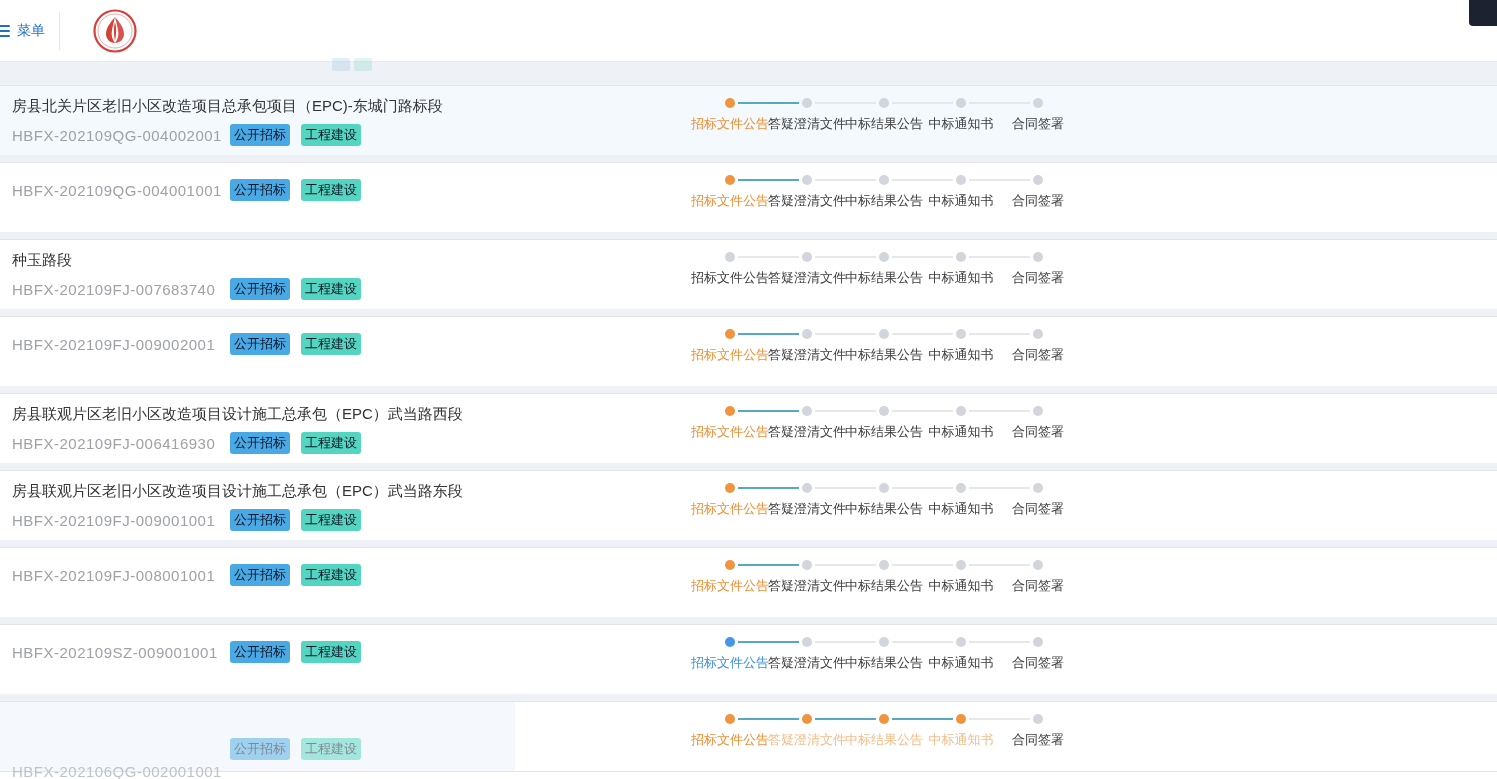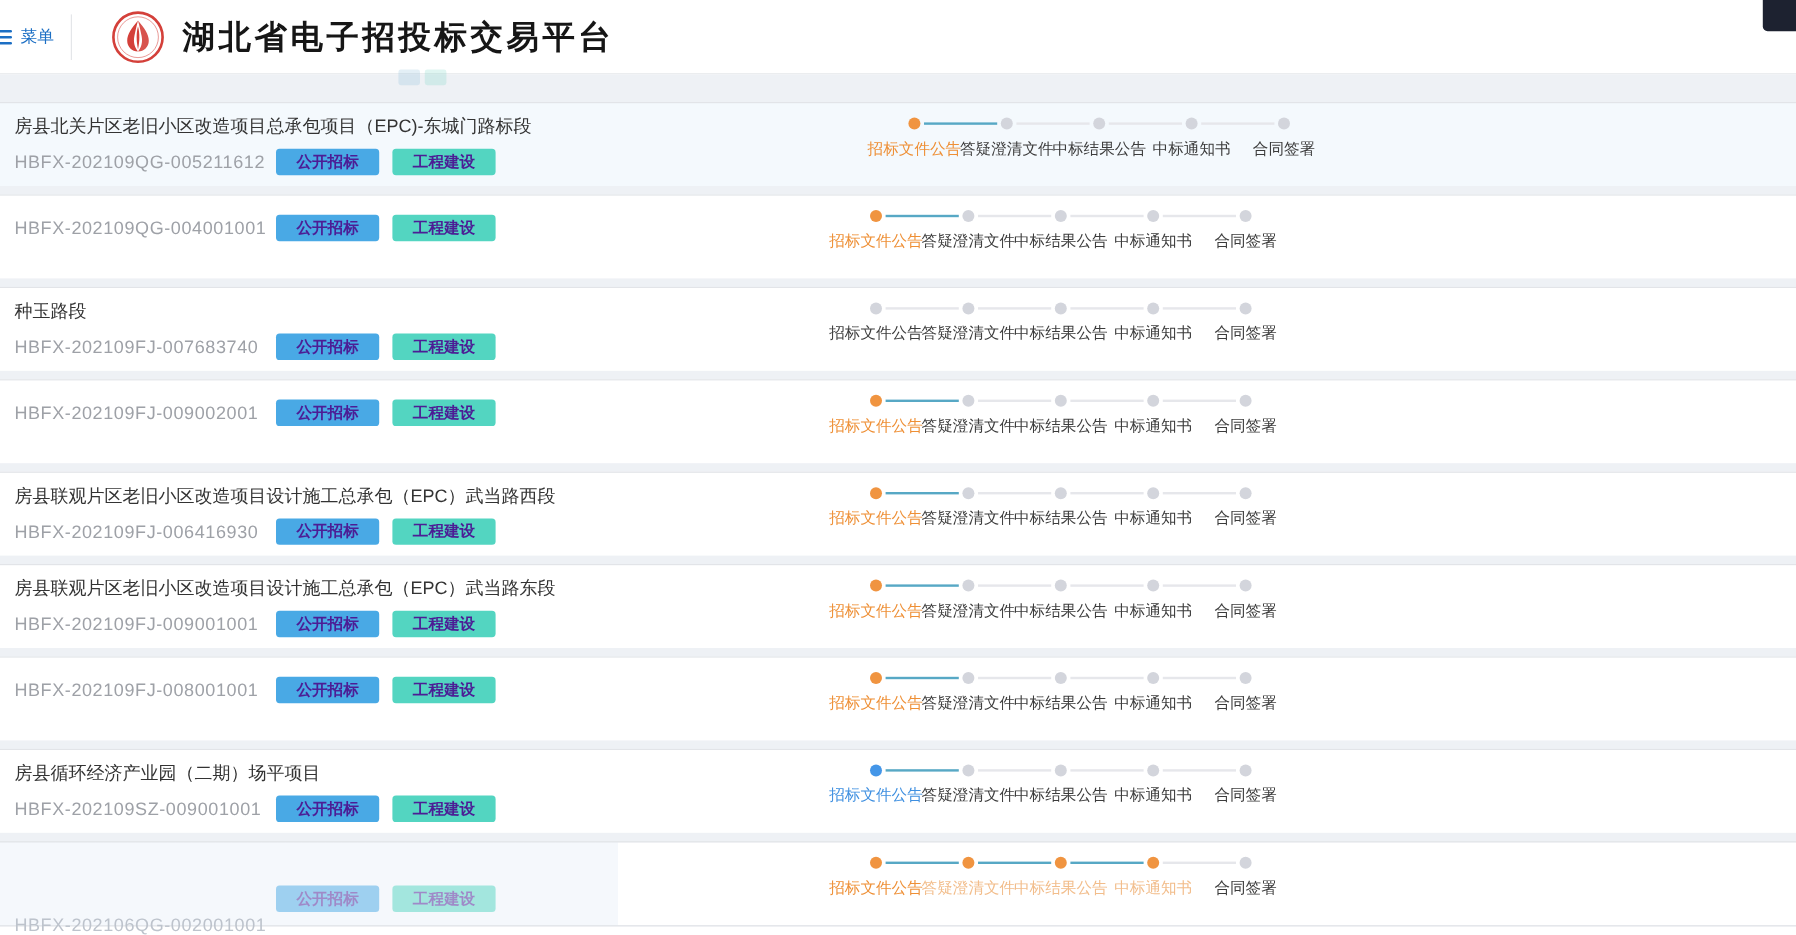--- a/index.html
+++ b/index.html
@@ -26,30 +26,30 @@
   .top-strip { position:relative; height:23px; background:#eef1f5; }
   .ghost { position:absolute; top:-4px; width:18px; height:13px; opacity:.22;
     border-radius:2px; }
   .ghost-1 { left:332px; background:#7fb8d8; }
   .ghost-2 { left:354px; background:#6fd0bd; }
 
   
   .content { background:#eef1f5; }
   .row { position:relative; height:70px; background:#fff; margin-bottom:7px;
     border-top:1px solid #e2e4e8; display:flex; }
-  .row-tint-full { background:#f4f9fd;gap:32px; }
+  .row-tint-full { background:#f4f9fd; }
   .row-tint-left { background:linear-gradient(90deg,#f5f8fc 0,#f5f8fc 515px,#ffffff 515px);
     height:71px; border-bottom:1px solid #e2e4e8; margin-bottom:0; }
   .row-left { width:700px; padding:9px 0 0 12px; }
   .row-title { font-size:15px; color:#333; line-height:22px; cursor:pointer; }
   .row-line2 { display:flex; align-items:center; margin-top:7px; }
   .row-id { font-size:15px; color:#9ea1a7; width:218px; letter-spacing:.5px; }
   .faded-row .row-id { color:#bdc3cc;margin-top:45px; }
-  .tag { display:inline-block; font-size:13px; color:#4c1d95; padding:3px 17px;
-    border-radius:3px; margin-right:11px; line-height:16px;font-weight:bold; }
+  .tag { display:inline-block; font-size:13px; color:#0f172a; padding:3px 4px;
+    border-radius:3px; margin-right:11px; line-height:16px; }
   .tag-blue { background:#49a9e5; }
   .tag-teal { background:#53d5c1; }
   .faded-row .tag { opacity:.5; }
 
   
   .stepper { position:relative; width:400px; height:70px; flex:none; }
   .dot { position:absolute; top:12px; width:10px; height:10px; border-radius:50%; }
   .dot-orange { background:#f09440; }
   .dot-blue   { background:#4496e8; }
   .dot-gray   { background:#d3d5dc; }
@@ -76,35 +76,34 @@
     <span class="menu-label">菜单</span>
   </div>
   <div class="header-divider"></div>
   <svg class="logo" viewBox="0 0 46 46">
     <circle cx="23" cy="23" r="20.5" fill="none" stroke="#d4403a" stroke-width="2.2"></circle>
     <circle cx="23" cy="23" r="17" fill="none" stroke="#d4403a" stroke-width="0.8" opacity="0.55"></circle>
     <path d="M23 9 C18 15 14 20 14 26 C14 31 18 35 23 35 C20 31 19 27 20 22 C21 17 22 13 23 9 Z" fill="#d4403a"></path>
     <path d="M23 9 C28 15 32 20 32 26 C32 31 28 35 23 35 C26 31 27 27 26 22 C25 17 24 13 23 9 Z" fill="#d4403a" opacity="0.9"></path>
     <path d="M23 14 C21.5 19 21.5 26 23 33 C24.5 26 24.5 19 23 14 Z" fill="#d4403a"></path>
   </svg>
-  <div class="brand-title">湖北省电子招投标交易平台</div>
   <div class="corner-block"></div>
 </div>
 
 <div class="top-strip">
   <span class="ghost ghost-1"></span>
   <span class="ghost ghost-2"></span>
 </div>
 
 <div class="content">
     <div class="row row-tint-full">
     <div class="row-left">
       <div class="row-title">房县北关片区老旧小区改造项目总承包项目（EPC)-东城门路标段</div>
       <div class="row-line2">
-        <span class="row-id">HBFX-202109QG-005211612</span>
+        <span class="row-id">HBFX-202109QG-004002001</span>
         <span class="tags"><span class="tag tag-blue">公开招标</span><span class="tag tag-teal">工程建设</span></span>
       </div>
     </div>
     <div class="stepper">
         <span class="dot dot-orange" style="left: 25px;"></span>
         <span class="conn conn-active" style="left: 38px; width: 61px;"></span>
         <span class="step-label lbl-orange" style="left: 30px;">招标文件公告</span>
         <span class="dot dot-gray" style="left: 102px;"></span>
         <span class="conn conn-gray" style="left: 115px; width: 61px;"></span>
         <span class="step-label lbl-dark" style="left: 107px;">答疑澄清文件</span>
@@ -260,21 +259,20 @@
         <span class="step-label lbl-dark" style="left: 184px;">中标结果公告</span>
         <span class="dot dot-gray" style="left: 256px;"></span>
         <span class="conn conn-gray" style="left: 269px; width: 61px;"></span>
         <span class="step-label lbl-dark" style="left: 261px;">中标通知书</span>
         <span class="dot dot-gray" style="left: 333px;"></span>
         <span class="step-label lbl-dark" style="left: 338px;">合同签署</span>
       </div>
   </div>
     <div class="row">
     <div class="row-left">
-      <div class="row-title">房县循环经济产业园（二期）场平项目</div>
       <div class="row-line2">
         <span class="row-id">HBFX-202109SZ-009001001</span>
         <span class="tags"><span class="tag tag-blue">公开招标</span><span class="tag tag-teal">工程建设</span></span>
       </div>
     </div>
     <div class="stepper">
         <span class="dot dot-blue" style="left: 25px;"></span>
         <span class="conn conn-active" style="left: 38px; width: 61px;"></span>
         <span class="step-label lbl-blue" style="left: 30px;">招标文件公告</span>
         <span class="dot dot-gray" style="left: 102px;"></span>

